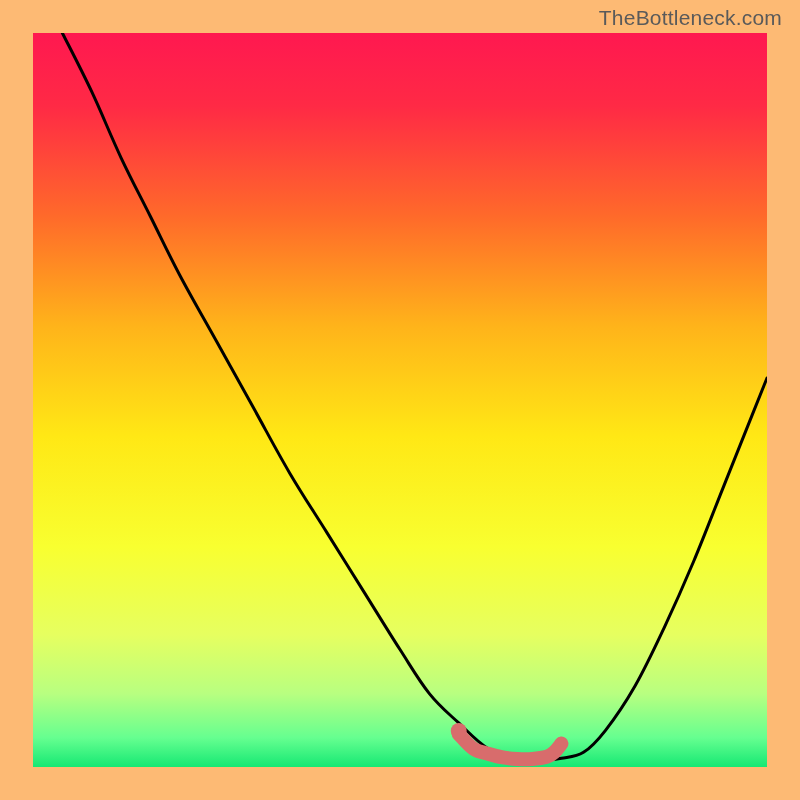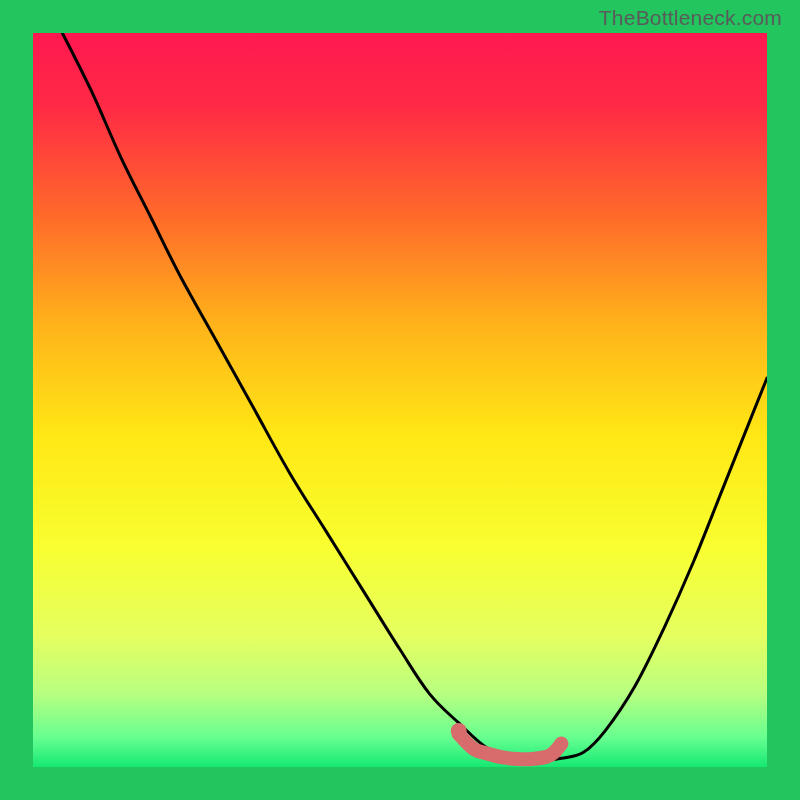--- a/index.html
+++ b/index.html
@@ -1,17 +1,17 @@
 <!DOCTYPE html>
 <html><head>
 <meta charset="utf-8">
 <style>
   * { margin: 0; padding: 0; box-sizing: border-box; }
   body { background: #000; width: 800px; height: 800px; overflow: hidden; font-family: Arial, sans-serif; }
-  .container { position: relative; width: 800px; height: 800px; background: #22c55e; }
+  .container { position: relative; width: 800px; height: 800px; background: #fdba74; }
   .watermark { position: absolute; top: 6px; right: 18px; color: #5a5a5a; font-size: 21px; font-weight: 500; letter-spacing: 0.2px; z-index: 10; }
   .plot-area { position: absolute; left: 33px; top: 33px; width: 734px; height: 734px; }
   .gradient-bg { position: absolute; left: 0; top: 0; width: 100%; height: 100%; }
   .curve-svg { position: absolute; left: 0; top: 0; width: 100%; height: 100%; }
 </style>
 </head>
 <body>
 
 <div class="container">
   <div class="watermark">TheBottleneck.com</div>

